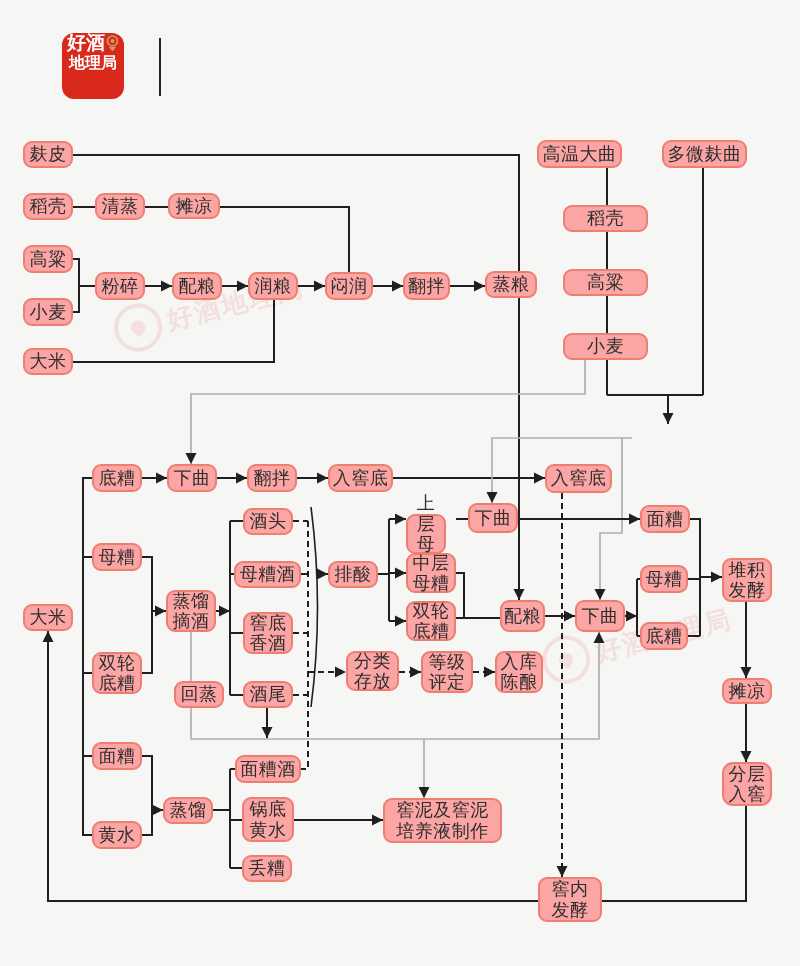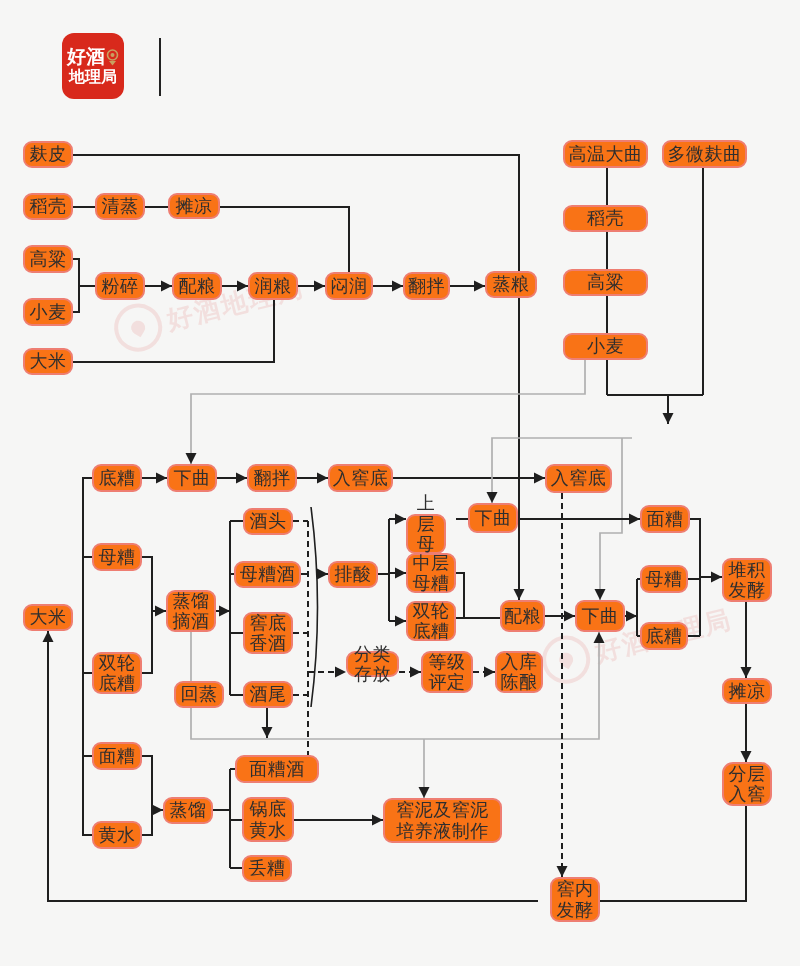--- a/index.html
+++ b/index.html
@@ -1,29 +1,29 @@
 <!DOCTYPE html>
 <html><head>
 <meta charset="utf-8">
 <style>
   html,body{margin:0;padding:0;}
   body{font-family:"Liberation Sans","DejaVu Sans",sans-serif;background:#ededed;}
   .canvas{position:relative;width:800px;height:966px;background:#f6f6f5;overflow:hidden;}
   .hdr{position:absolute;left:0;top:0;width:800px;height:115px;}
   .logo{position:absolute;left:62px;top:33px;width:62px;height:66px;background:#d8291c;border-radius:12px;
-        color:#fff;display:flex;flex-direction:column;align-items:center;justify-content:center;line-height:1.1;}
+        color:#fff;display:flex;flex-direction:column;align-items:center;justify-content:flex-start;line-height:1.1;}
   .logo .r1{font-size:19px;font-weight:bold;display:flex;align-items:center;gap:1px;}
   .logo .r2{font-size:16px;font-weight:bold;letter-spacing:0px;}
   .hdiv{position:absolute;left:159px;top:38px;width:2px;height:58px;background:#222;}
   .title{position:absolute;left:180px;top:30px;width:600px;height:70px;
          font-family:"Liberation Serif","DejaVu Serif",serif;font-weight:900;font-size:52px;
          color:#d5251b;letter-spacing:3px;display:flex;align-items:center;white-space:nowrap;}
   svg.edges{position:absolute;left:0;top:0;z-index:2;}
   .nodes{position:absolute;left:0;top:0;width:800px;height:966px;z-index:3;}
-  .node{position:absolute;box-sizing:border-box;background:#f97316;border:2px solid #ee7e72;border-radius:9px;
+  .node{position:absolute;box-sizing:border-box;background:#fca5a5;border:2px solid #ee7e72;border-radius:9px;
         color:#2e2e2e;font-size:18px;font-weight:500;line-height:1.13;letter-spacing:0.5px;
         display:flex;align-items:center;justify-content:center;text-align:center;white-space:pre-line;z-index:3;}
   .wm{position:absolute;z-index:1;opacity:0.10;color:#d5251b;display:flex;align-items:center;gap:6px;
       transform:rotate(-14deg);font-weight:bold;pointer-events:none;}
   .wm .circ{width:40px;height:40px;border:4px solid #d5251b;border-radius:50%;
             display:flex;align-items:center;justify-content:center;}
   .wm .dot{width:14px;height:14px;background:#d5251b;border-radius:50% 50% 50% 0;transform:rotate(-45deg);}
   .wm .txt{font-size:26px;letter-spacing:2px;white-space:nowrap;}
 </style>
 </head>
@@ -186,21 +186,21 @@
       <div class="node" style="left: 168px; top: 193px; width: 52px; height: 26px;">摊凉</div>
       <div class="node" style="left: 23px; top: 245px; width: 50px; height: 28px;">高粱</div>
       <div class="node" style="left: 23px; top: 298px; width: 50px; height: 28px;">小麦</div>
       <div class="node" style="left: 95px; top: 272px; width: 50px; height: 28px;">粉碎</div>
       <div class="node" style="left: 172px; top: 272px; width: 50px; height: 28px;">配粮</div>
       <div class="node" style="left: 248px; top: 272px; width: 50px; height: 28px;">润粮</div>
       <div class="node" style="left: 325px; top: 272px; width: 48px; height: 28px;">闷润</div>
       <div class="node" style="left: 403px; top: 272px; width: 47px; height: 28px;">翻拌</div>
       <div class="node" style="left: 485px; top: 271px; width: 52px; height: 27px;">蒸粮</div>
       <div class="node" style="left: 23px; top: 348px; width: 50px; height: 27px;">大米</div>
-      <div class="node" style="left: 563px; top: 140px; width: 85px; height: 28px;">高温大曲</div>
+      <div class="node" style="left: 537px; top: 140px; width: 85px; height: 28px;">高温大曲</div>
       <div class="node" style="left: 662px; top: 140px; width: 85px; height: 28px;">多微麸曲</div>
       <div class="node" style="left: 563px; top: 205px; width: 85px; height: 27px;">稻壳</div>
       <div class="node" style="left: 563px; top: 269px; width: 85px; height: 27px;">高粱</div>
       <div class="node" style="left: 563px; top: 333px; width: 85px; height: 27px;">小麦</div>
       <div class="node" style="left: 92px; top: 464px; width: 50px; height: 28px;">底糟</div>
       <div class="node" style="left: 167px; top: 464px; width: 50px; height: 28px;">下曲</div>
       <div class="node" style="left: 247px; top: 464px; width: 50px; height: 28px;">翻拌</div>
       <div class="node" style="left: 328px; top: 464px; width: 65px; height: 28px;">入窖底</div>
       <div class="node" style="left: 545px; top: 464px; width: 67px; height: 29px;">入窖底</div>
       <div class="node" style="left: 92px; top: 543px; width: 50px; height: 28px;">母糟</div>
@@ -214,44 +214,44 @@
       <div class="node" style="left: 243px; top: 612px; width: 50px; height: 42px;">窖底
 香酒</div>
       <div class="node" style="left: 243px; top: 681px; width: 50px; height: 27px;">酒尾</div>
       <div class="node" style="left: 328px; top: 561px; width: 50px; height: 27px;">排酸</div>
       <div class="node" style="left: 406px; top: 514px; width: 40px; height: 40px;">上层
 母糟</div>
       <div class="node" style="left: 406px; top: 553px; width: 50px; height: 40px; text-align: center;">中层
 母糟</div>
       <div class="node" style="left: 406px; top: 601px; width: 50px; height: 40px;">双轮
 底糟</div>
-      <div class="node" style="left: 346px; top: 651px; width: 53px; height: 26px;">分类
+      <div class="node" style="left: 346px; top: 651px; width: 53px; height: 40px;">分类
 存放</div>
       <div class="node" style="left: 421px; top: 651px; width: 52px; height: 42px;">等级
 评定</div>
       <div class="node" style="left: 495px; top: 651px; width: 48px; height: 42px;">入库
 陈酿</div>
       <div class="node" style="left: 468px; top: 503px; width: 50px; height: 30px;">下曲</div>
       <div class="node" style="left: 640px; top: 505px; width: 50px; height: 28px;">面糟</div>
       <div class="node" style="left: 500px; top: 600px; width: 45px; height: 32px;">配粮</div>
       <div class="node" style="left: 575px; top: 600px; width: 50px; height: 32px;">下曲</div>
       <div class="node" style="left: 640px; top: 565px; width: 48px; height: 28px;">母糟</div>
       <div class="node" style="left: 640px; top: 622px; width: 48px; height: 28px;">底糟</div>
       <div class="node" style="left: 722px; top: 558px; width: 50px; height: 44px;">堆积
 发酵</div>
       <div class="node" style="left: 722px; top: 678px; width: 50px; height: 26px;">摊凉</div>
       <div class="node" style="left: 722px; top: 762px; width: 50px; height: 44px; border-radius: 11px;">分层
 入窖</div>
       <div class="node" style="left: 92px; top: 742px; width: 50px; height: 28px;">面糟</div>
       <div class="node" style="left: 92px; top: 821px; width: 50px; height: 28px;">黄水</div>
       <div class="node" style="left: 163px; top: 797px; width: 50px; height: 27px;">蒸馏</div>
-      <div class="node" style="left: 235px; top: 755px; width: 84px; height: 28px;">面糟酒</div>
+      <div class="node" style="left: 235px; top: 755px; width: 66px; height: 28px;">面糟酒</div>
       <div class="node" style="left: 242px; top: 797px; width: 52px; height: 45px;">锅底
 黄水</div>
       <div class="node" style="left: 242px; top: 855px; width: 50px; height: 27px;">丢糟</div>
       <div class="node" style="left: 383px; top: 798px; width: 119px; height: 45px;">窖泥及窖泥
 培养液制作</div>
-      <div class="node" style="left: 538px; top: 877px; width: 50px; height: 45px; margin-left: 12px;">窖内
+      <div class="node" style="left: 538px; top: 877px; width: 64px; height: 45px;">窖内
 发酵</div>
       <div class="node" style="left: 23px; top: 604px; width: 50px; height: 27px;">大米</div>
     </div>
 
 </div>
 
 </body></html>

